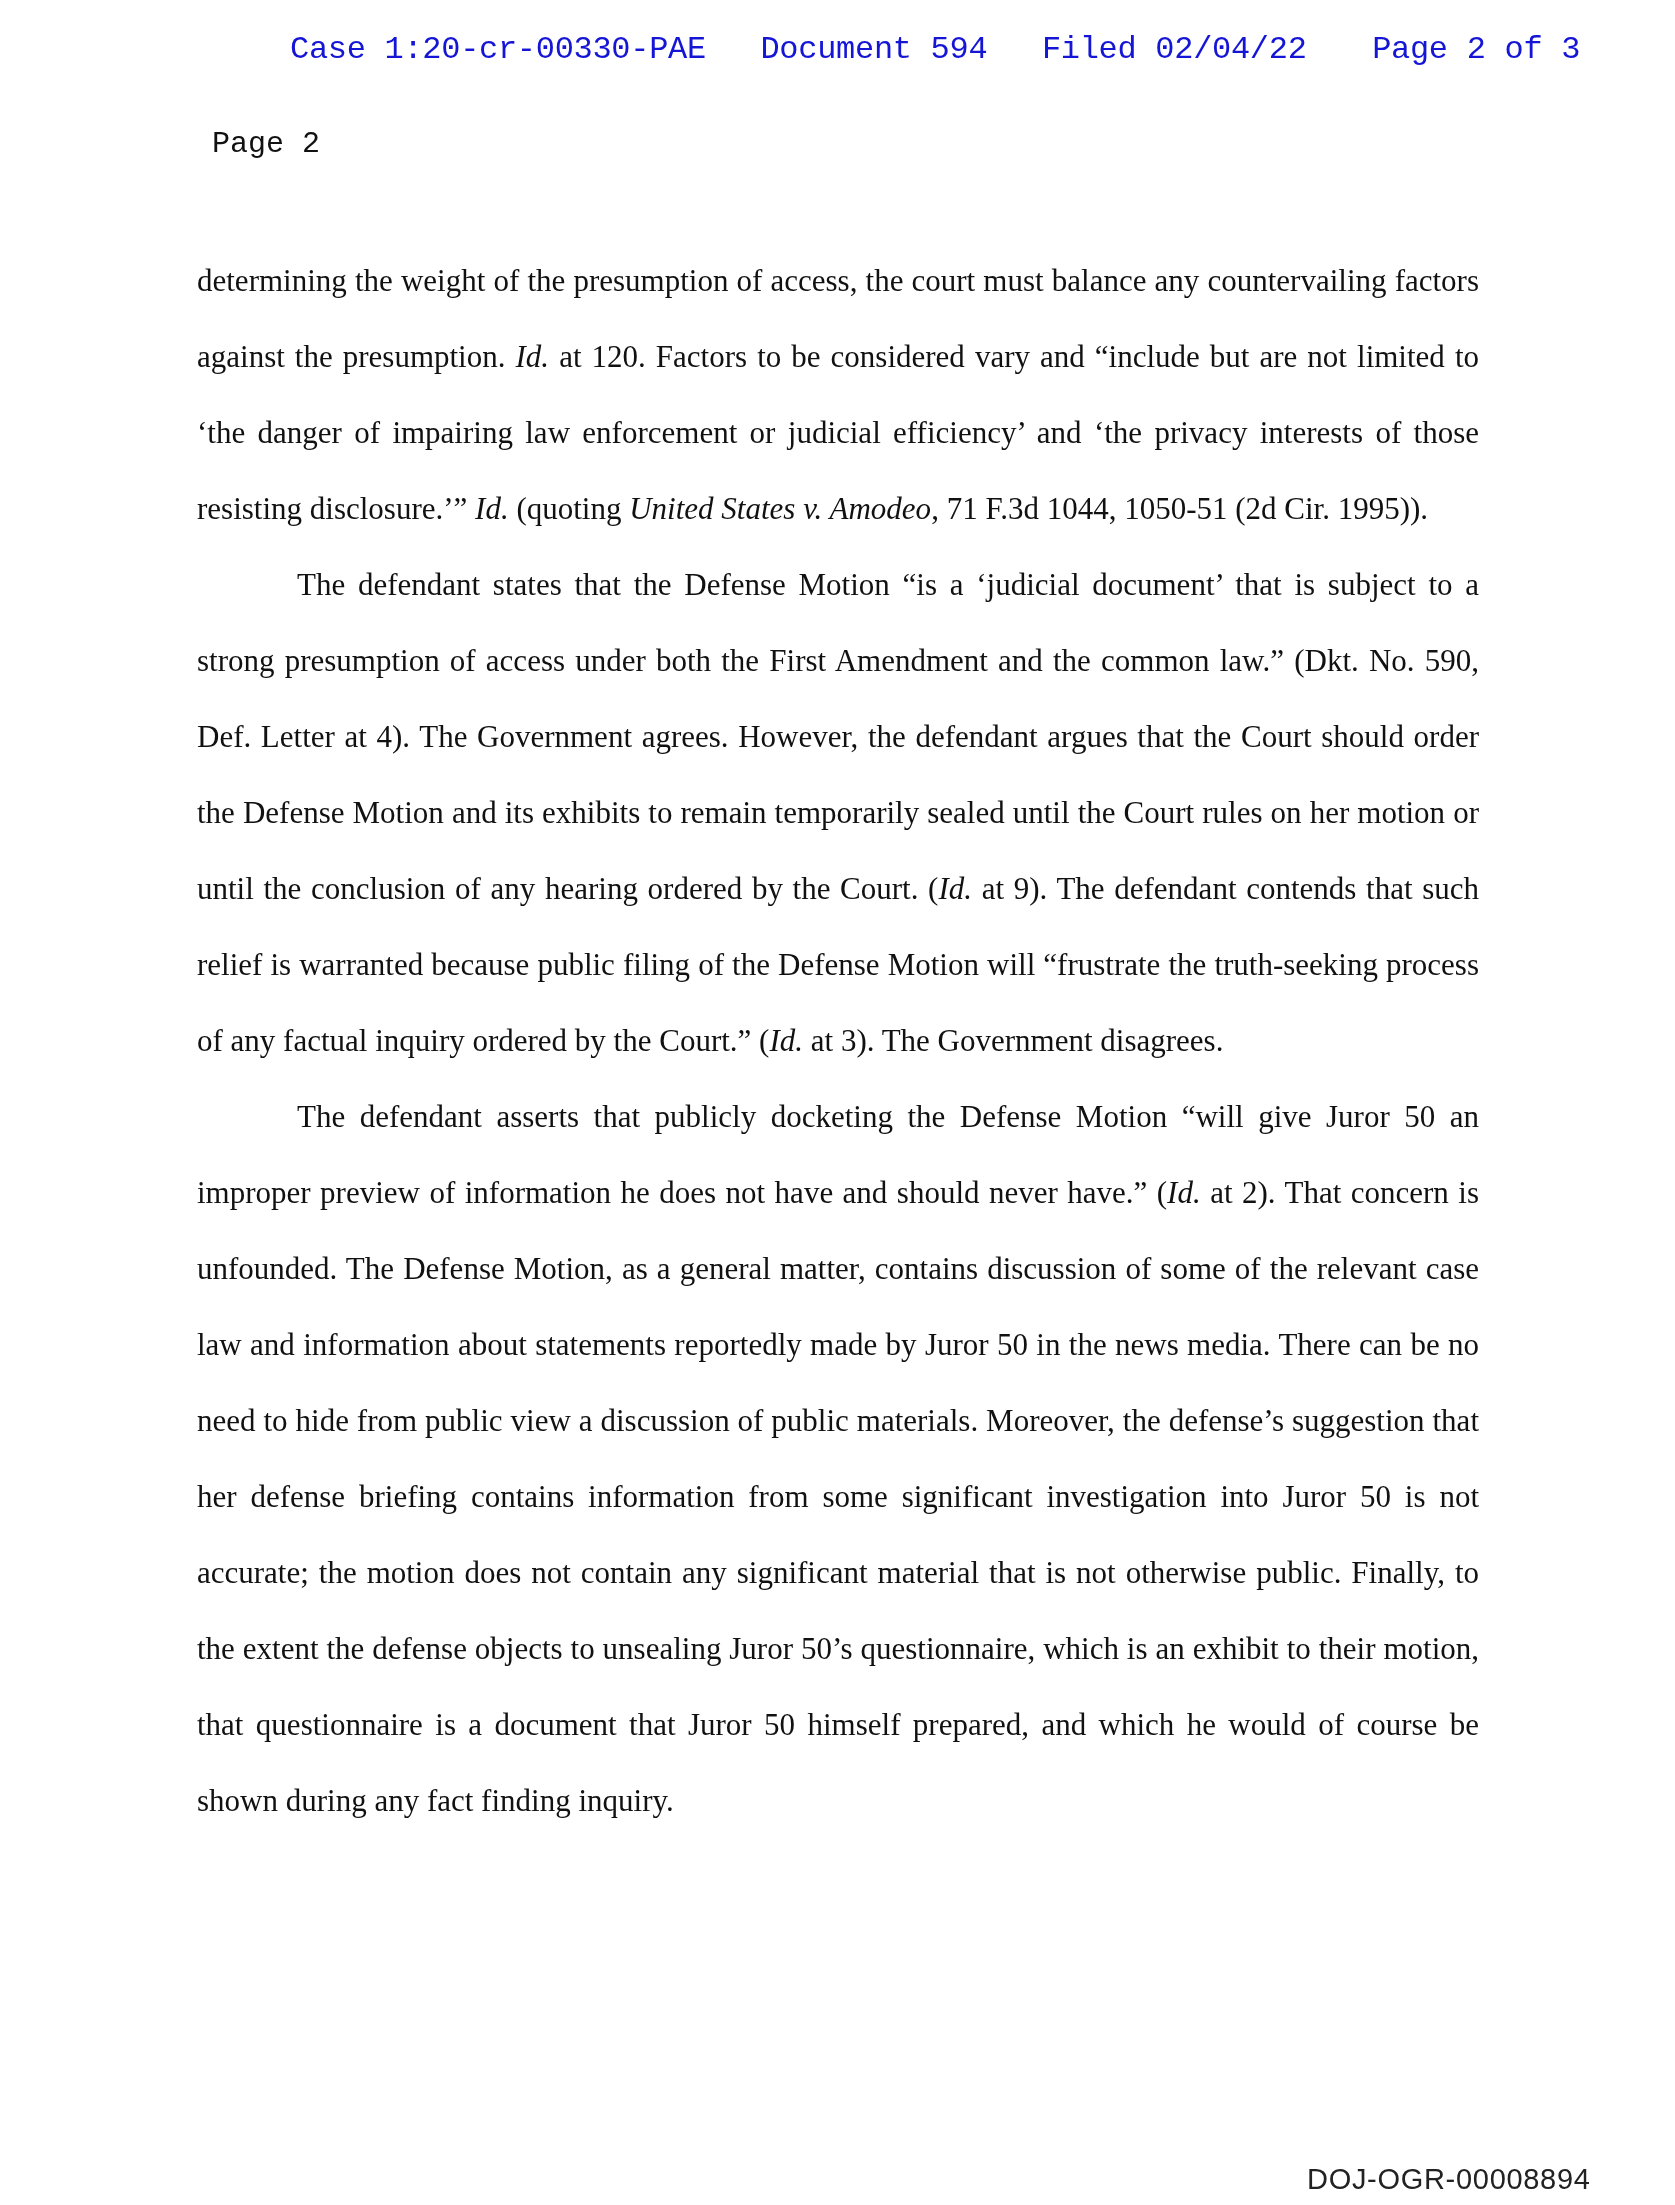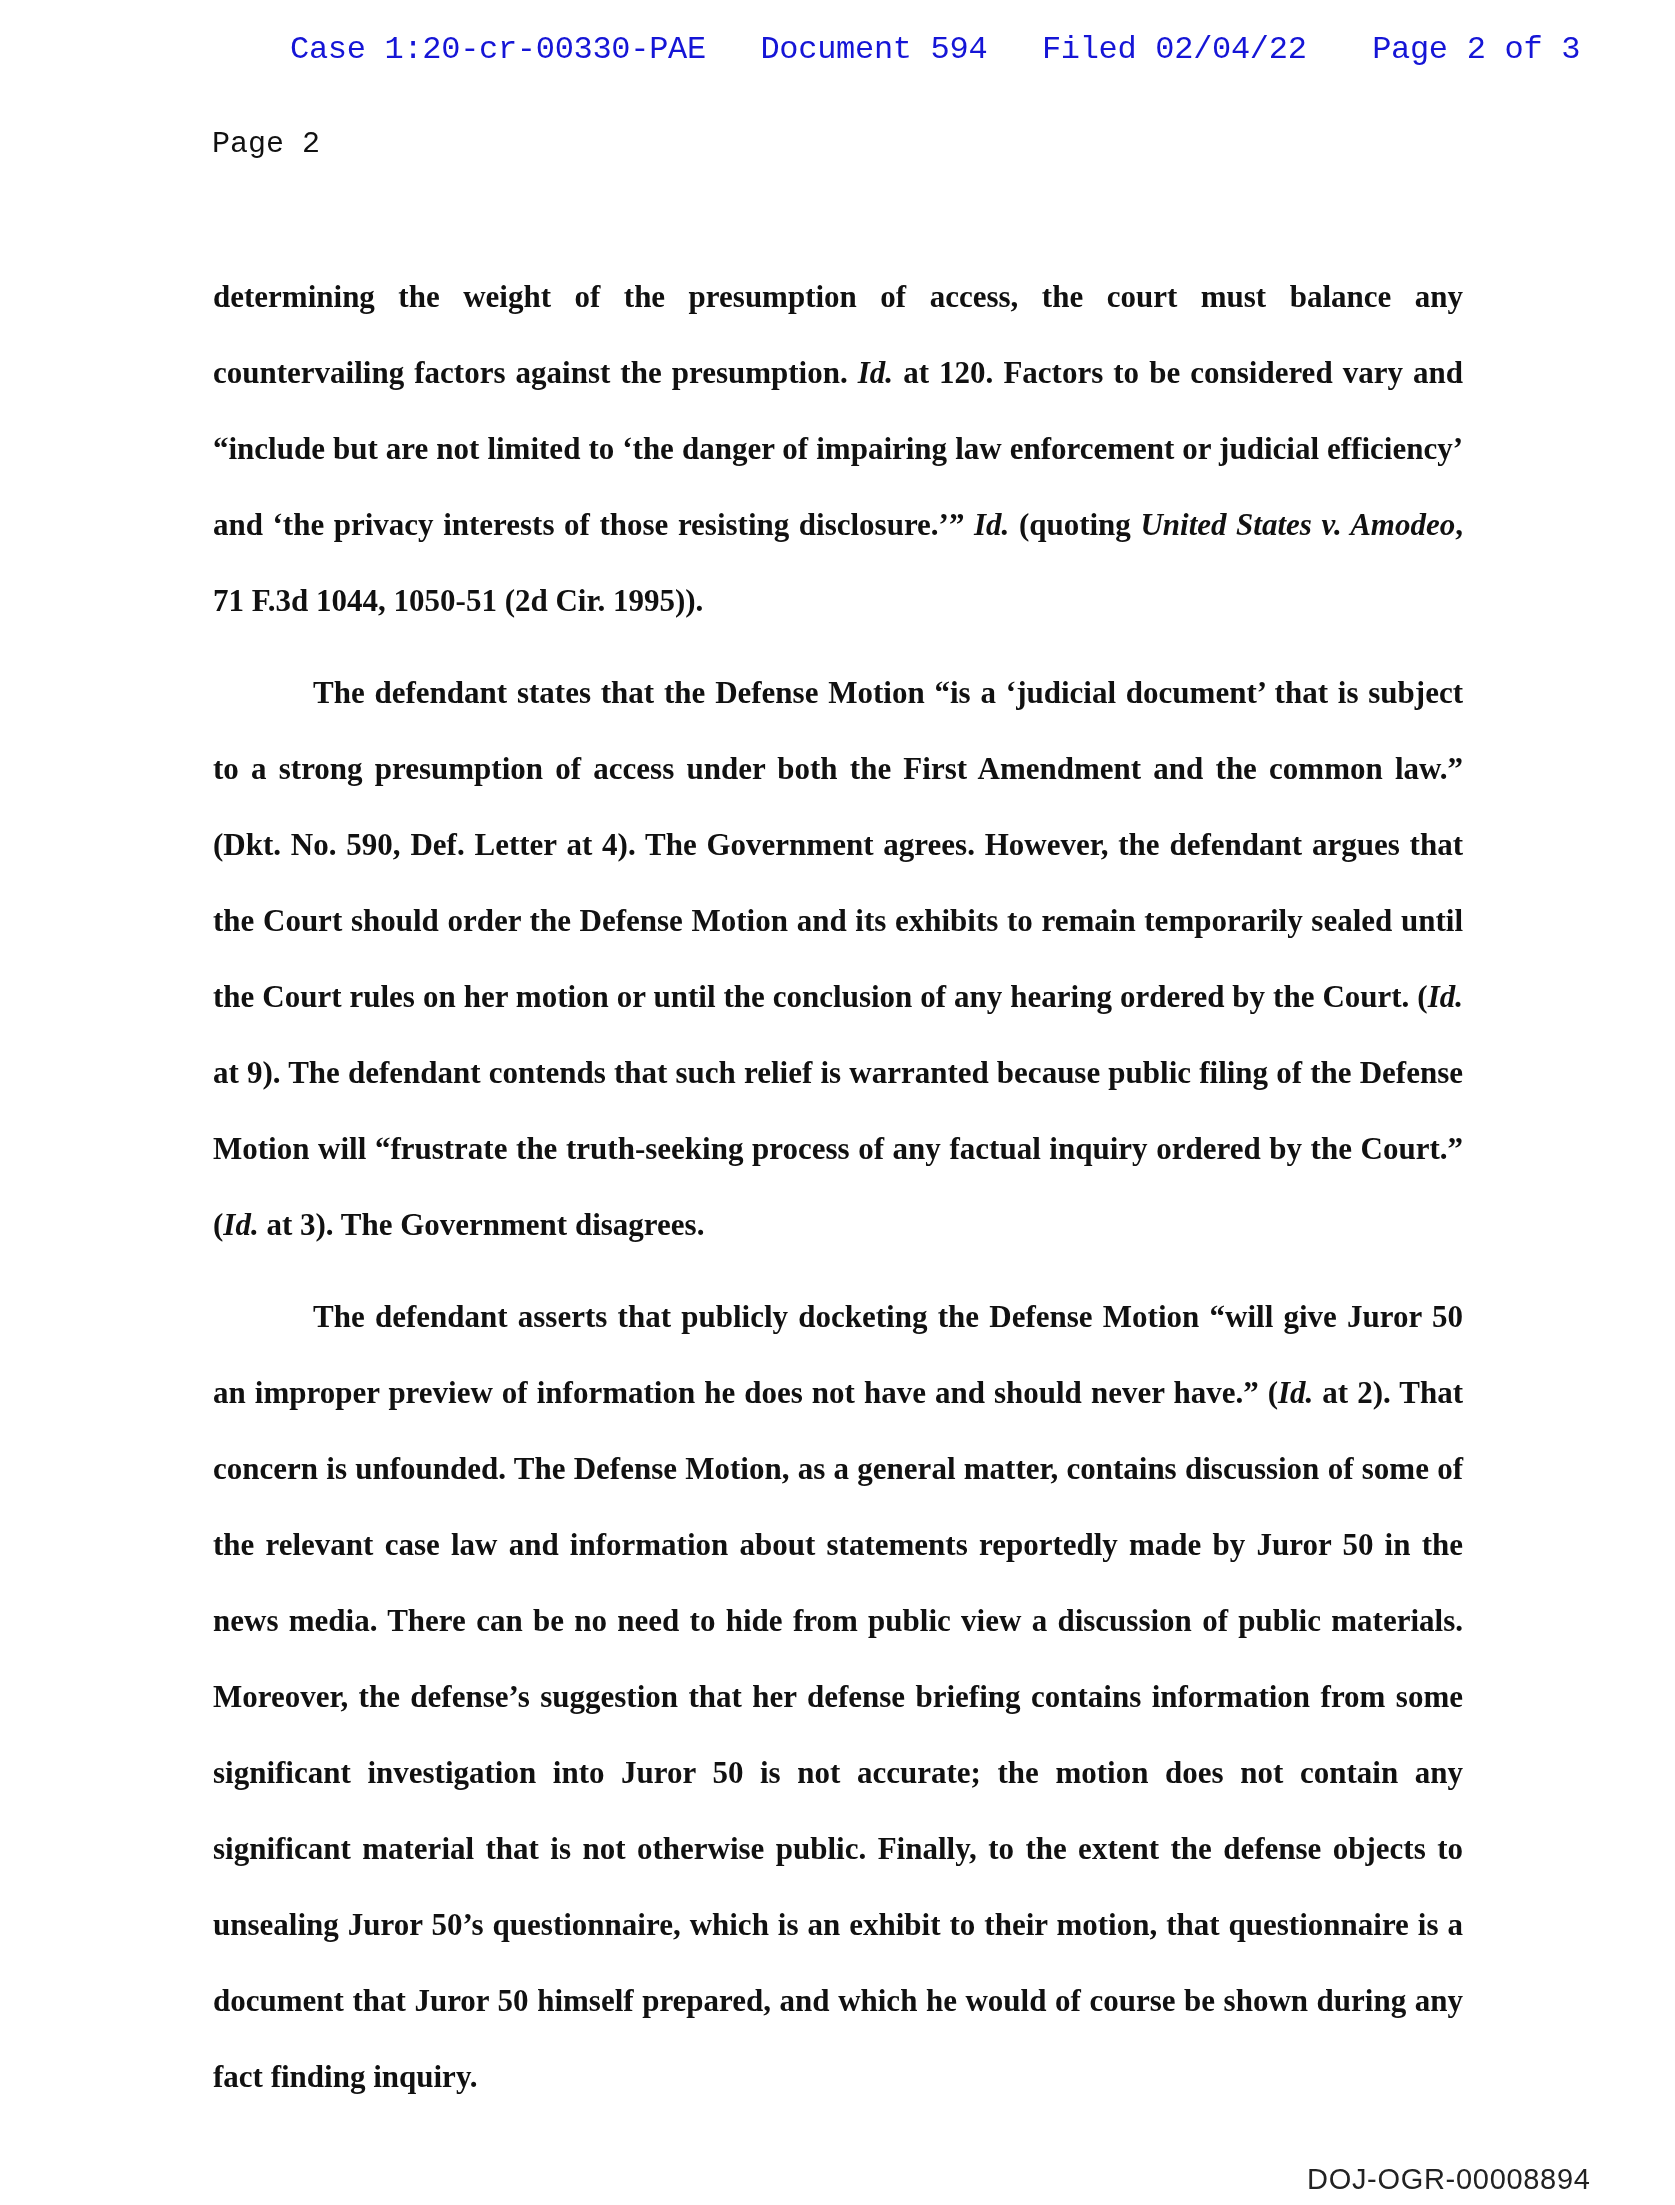--- a/index.html
+++ b/index.html
@@ -47,22 +47,21 @@
       top: 243px;
       left: 197px;
       width: 1282px;
       font-family: "Liberation Serif", serif;
       font-size: 31px;
       line-height: 76px;
       text-align: justify;
       color: #111;
     }
     .body-text p {
-      margin: 16px;
-      font-weight: bold;
+      margin: 0;
     }
     .body-text p.indent {
       text-indent: 100px;
     }
     .body-text i { font-style: italic; }
 
     .bates {
       position: absolute;
       top: 2163px;
       left: 1307px;

